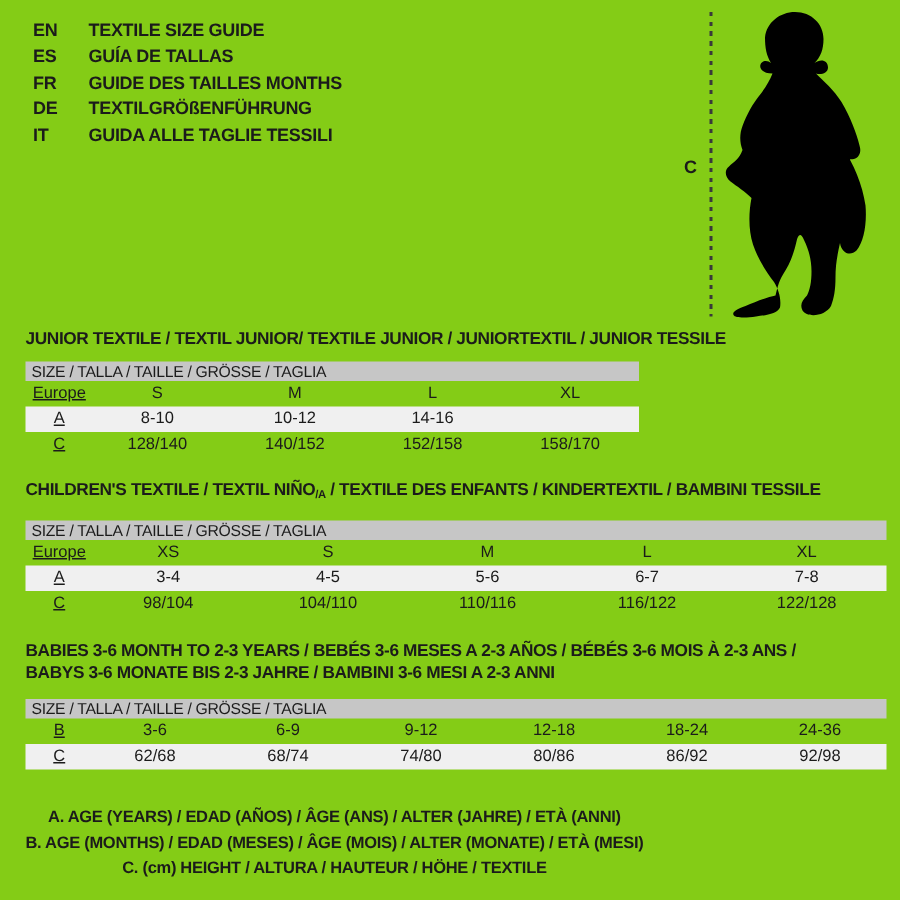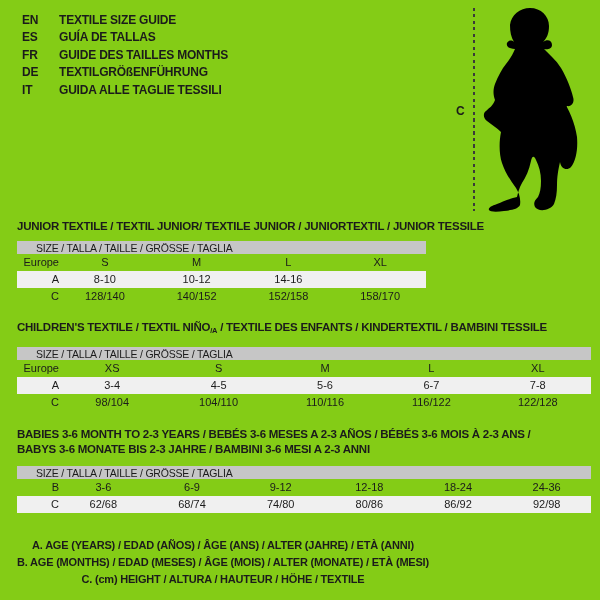--- a/index.html
+++ b/index.html
@@ -28,26 +28,26 @@
   #title2 { top:320px; }
   #title3 { top:427px; }
   .sub { font-size:7.5px; vertical-align:-2px; }
 
   
   .size-table { position:absolute; left:17px; }
   #table1 { top:241px; width:409px; }
   #table2 { top:347px; width:574px; }
   #table3 { top:466px; width:574px; }
   .bar { height:13px; background:#c6c6c6; font-size:10.5px; line-height:14px;
-    padding-left:19px; letter-spacing:-0.2px; white-space:nowrap; }
+    padding-left:4px; letter-spacing:-0.2px; white-space:nowrap; }
   .t-row { display:grid; height:17px; line-height:17px; font-size:11px; }
   .cols4 { grid-template-columns:42px repeat(4,1fr); }
   .cols5 { grid-template-columns:42px repeat(5,1fr); }
   .cols6 { grid-template-columns:42px repeat(6,1fr); }
-  .t-row .lbl { padding-left:3px; text-align:right; }
+  .t-row .lbl { padding-left:3px; text-align:center;text-decoration:underline; }
   .t-row .cell { text-align:center; }
   .t-row.alt { background:#f0f0f0; }
 
   
   .notes { position:absolute; left:17px; top:537px;text-align:center; }
   .note-line { height:16.8px; line-height:16.8px; font-weight:bold; font-size:11px;
     letter-spacing:-0.2px; white-space:nowrap; }
 </style>
 </head>
 <body>

